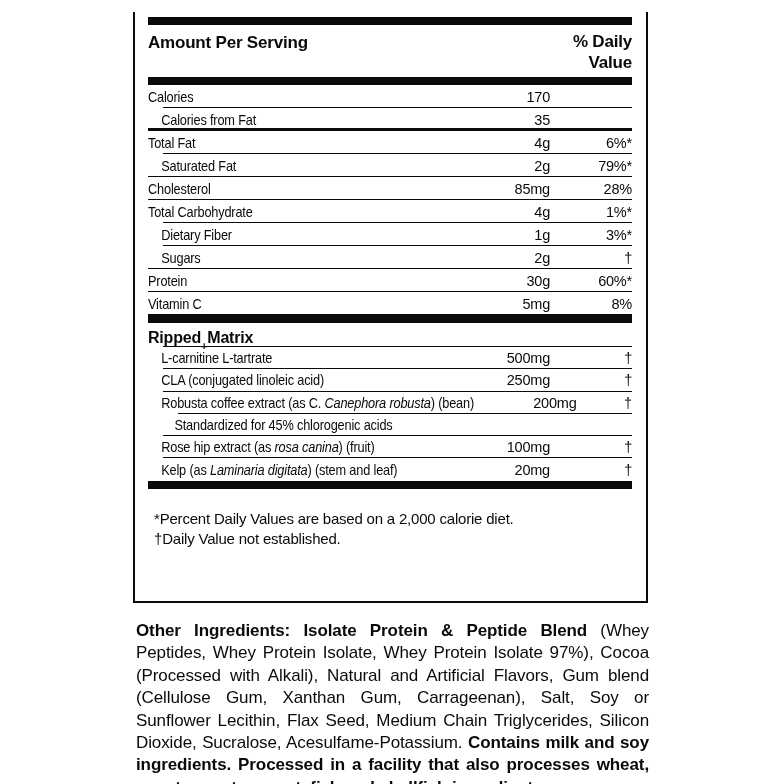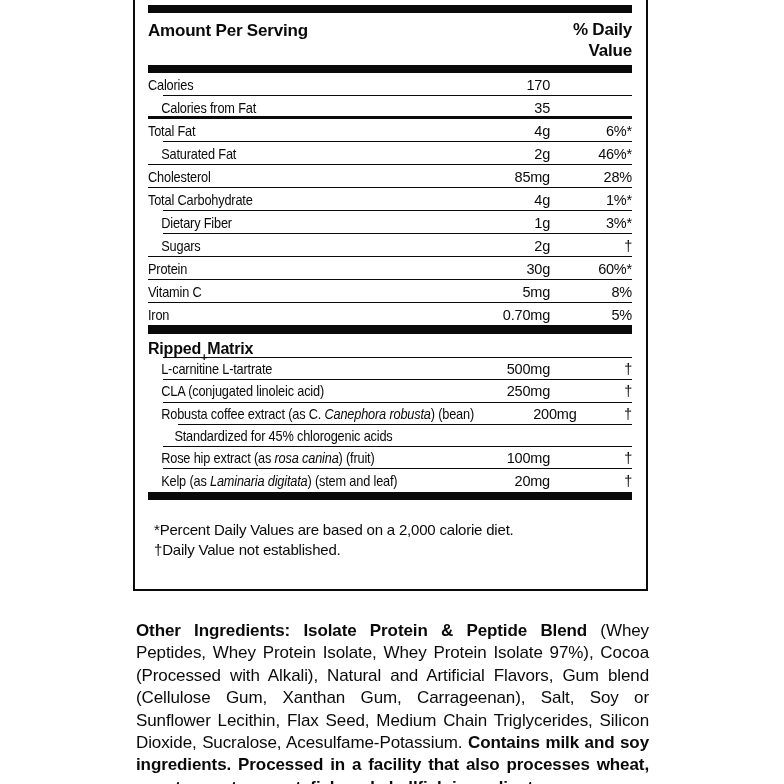--- a/index.html
+++ b/index.html
@@ -2,21 +2,21 @@
 <html><head>
 <meta charset="utf-8">
 <style>
   html,body { margin:0; padding:0; }
   body {
     width:784px; height:784px; background:#ffffff; position:relative;
     font-family:"Liberation Sans", sans-serif; color:#0a0a0a;
     -webkit-font-smoothing:antialiased;
   }
   .nf-box {
-    position:absolute; left:133px; top:0; width:515px; height:591px;
+    position:absolute; left:133px; top:12px; width:515px; height:591px;
     box-sizing:border-box; background:#fff;
     border-left:2px solid #0a0a0a; border-right:2px solid #0a0a0a; border-bottom:2px solid #0a0a0a;
   }
   .nf-inner { padding:0 14px 0 13px; }
   .top-clip { height:5px; overflow:hidden; }
   .thick-bar { height:8px; background:#0a0a0a; }
   .nf-header { display:flex; justify-content:space-between; align-items:flex-start; height:52px; padding-top:1px; box-sizing:border-box; }
   .nf-header .hleft { font-weight:bold; font-size:17px; padding-top:7px; letter-spacing:-0.2px; }
   .nf-header .hright { font-weight:bold; font-size:17px; text-align:right; line-height:21px; padding-top:5px; letter-spacing:-0.2px; }
   .row {
@@ -75,21 +75,21 @@
       <span class="dv"></span>
     </div>
     <div class="row sep-ind">
       <span class="name">Total Fat</span>
       <span class="amt">4g</span>
       <span class="dv">6%*</span>
     </div>
     <div class="row ind1">
       <span class="name">Saturated Fat</span>
       <span class="amt">2g</span>
-      <span class="dv">46%*</span>
+      <span class="dv">79%*</span>
     </div>
     <div class="row">
       <span class="name">Cholesterol</span>
       <span class="amt">85mg</span>
       <span class="dv">28%</span>
     </div>
     <div class="row sep-ind">
       <span class="name">Total Carbohydrate</span>
       <span class="amt">4g</span>
       <span class="dv">1%*</span>
@@ -106,25 +106,20 @@
     </div>
     <div class="row">
       <span class="name">Protein</span>
       <span class="amt">30g</span>
       <span class="dv">60%*</span>
     </div>
     <div class="row">
       <span class="name">Vitamin C</span>
       <span class="amt">5mg</span>
       <span class="dv">8%</span>
-    </div>
-    <div class="row">
-      <span class="name">Iron</span>
-      <span class="amt">0.70mg</span>
-      <span class="dv">5%</span>
     </div>
 
     <div class="thick-bar"></div>
 
     <div class="matrix-title">
       <span>Ripped</span>
         <sup>+</sup>
         <span> Matrix</span>
     </div>
 

